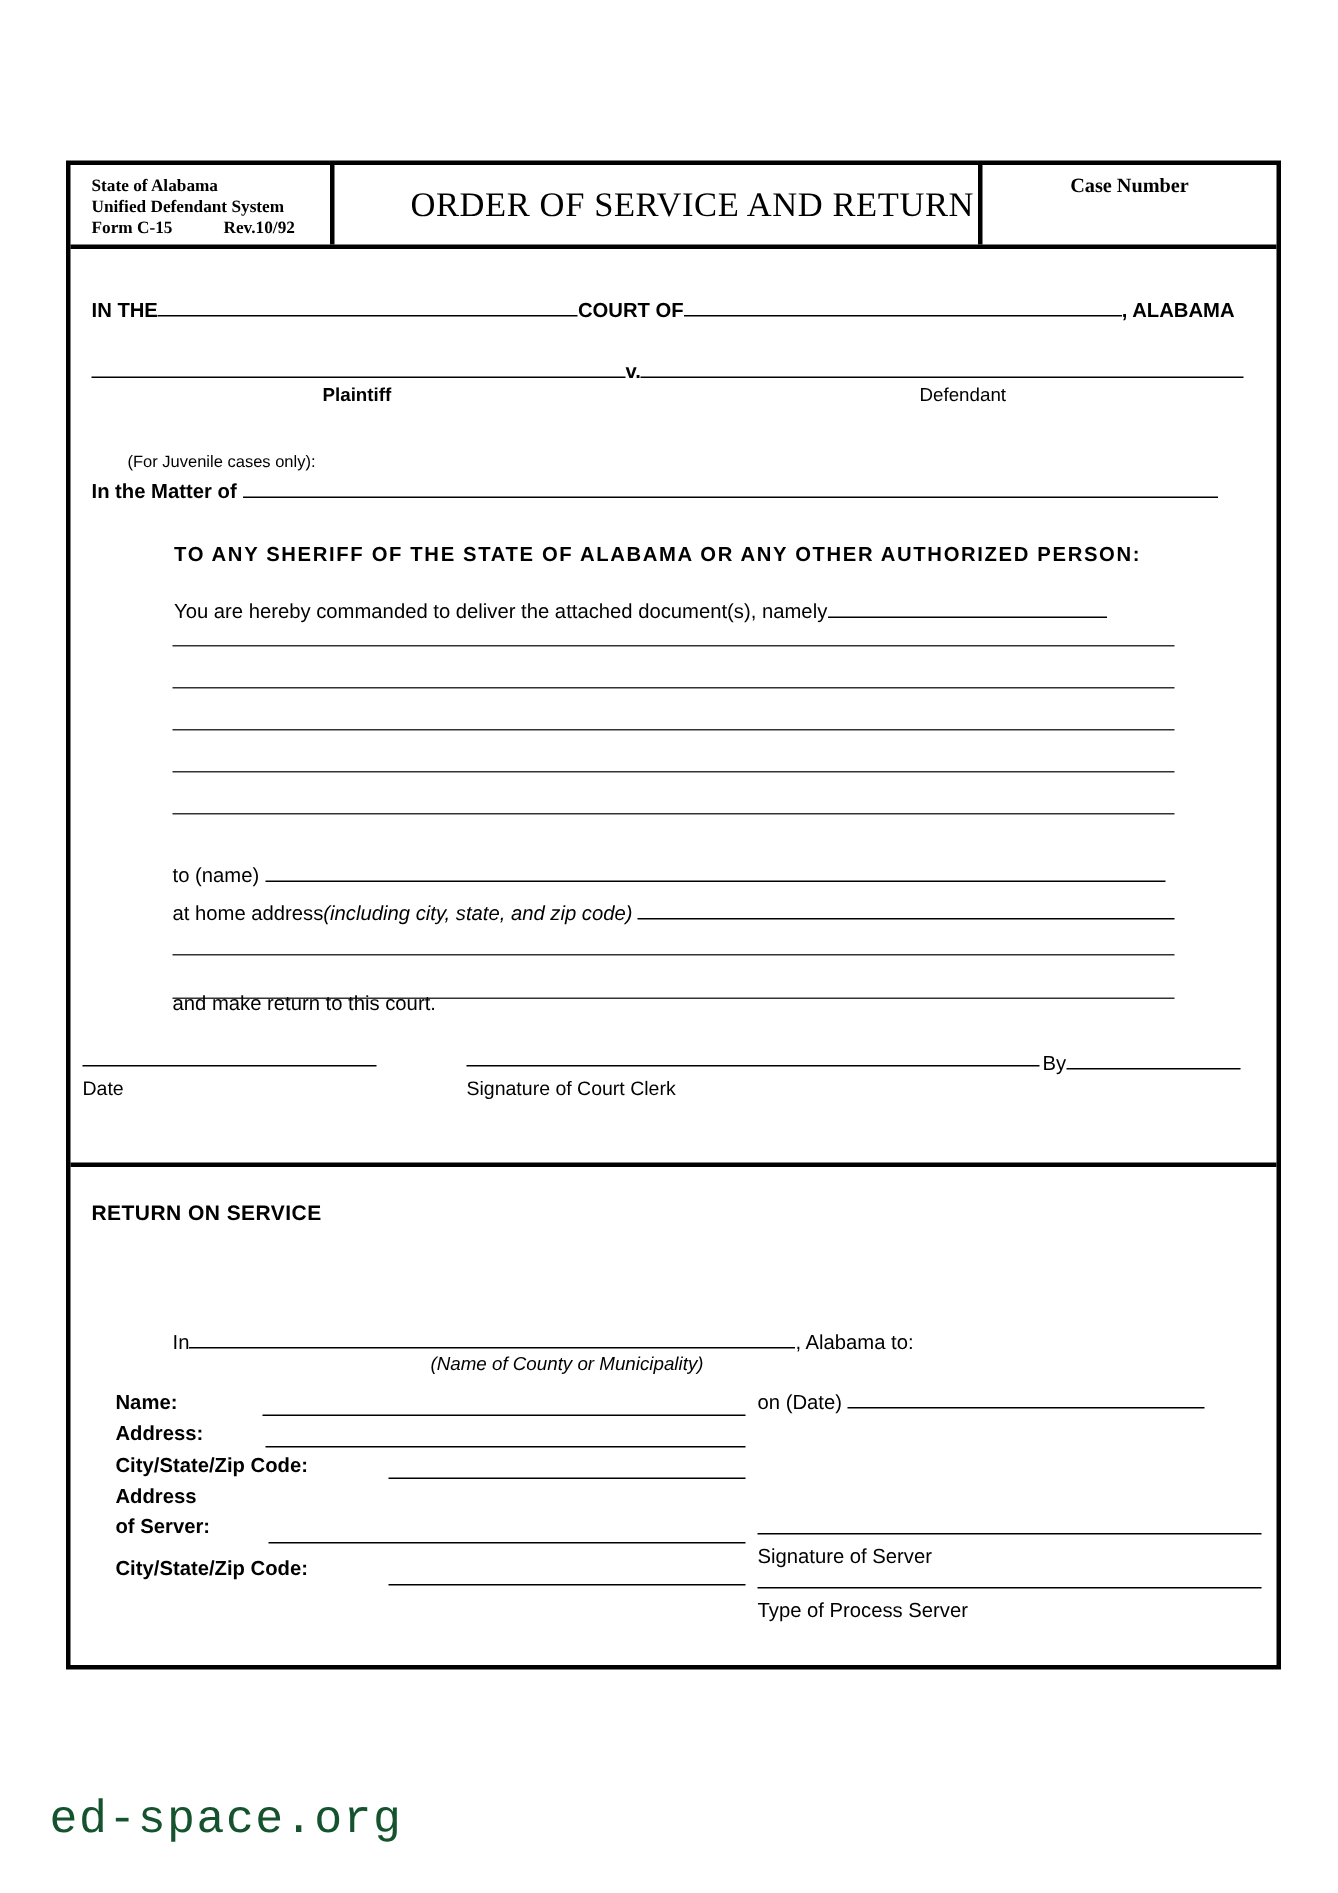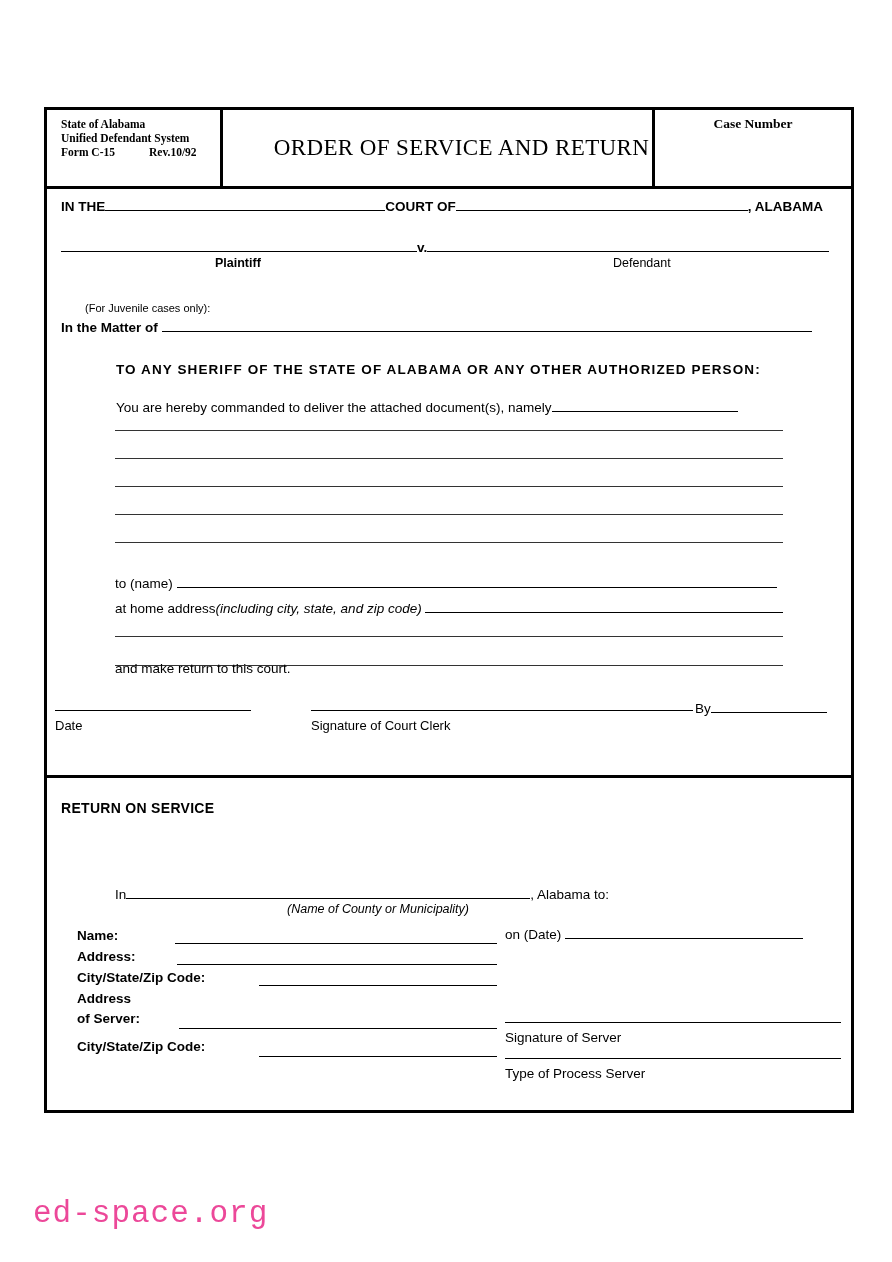--- a/index.html
+++ b/index.html
@@ -27,21 +27,21 @@
     border: 3px solid #000;
     box-sizing: border-box;
   }
 
   
   .header-band {
     position: absolute;
     left: 0;
     top: 0;
     width: 100%;
-    height: 79px;
+    height: 56px;
     border-bottom: 3px solid #000;
     box-sizing: border-box;
     display: flex;
   }
   .hdr-cell-agency {
     width: 176px;
     box-sizing: border-box;
     border-right: 3px solid #000;
     padding: 7px 0 0 14px;
     font-family: "Liberation Serif", serif;
@@ -215,21 +215,21 @@
   }
   .typeserver-lbl { position: absolute; left: 0; top: 140px; font-size: 13.5px; }
 
   
   .watermark {
     position: absolute;
     left: 33px;
     top: 1196px;
     font-family: "Liberation Mono", "DejaVu Sans Mono", monospace;
     font-size: 31px;
-    color: #ec4899;
+    color: #14532d;
     letter-spacing: 1px;
     white-space: nowrap;
   }
 </style>
 </head>
 <body>
 
 <div class="form-frame">
 
   <div class="header-band">

